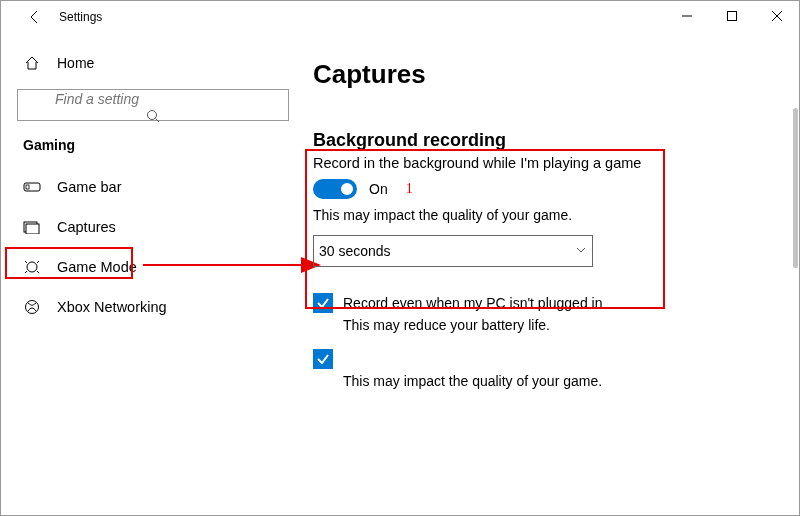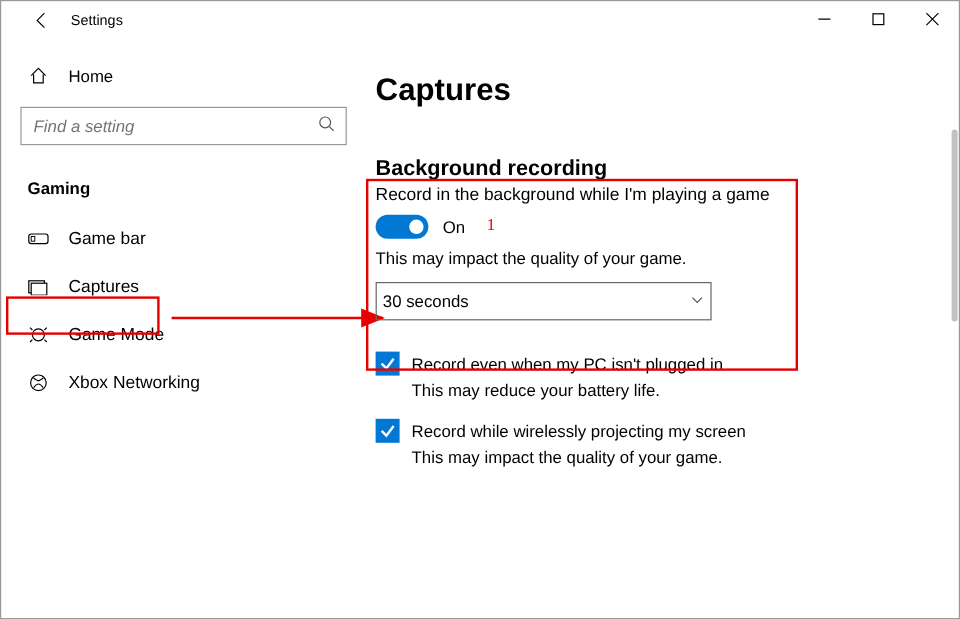--- a/index.html
+++ b/index.html
@@ -8,21 +8,21 @@
   .titlebar { height: 32px; display: flex; align-items: center; padding-left: 20px; }
   .back-btn { width: 28px; height: 28px; display:flex; align-items:center; justify-content:center; cursor:pointer; }
   .title-text { font-size: 12px; margin-left: 10px; color: #000; }
   .win-controls { position:absolute; top:0; right:0; display:flex; }
   .win-ctl { width: 45px; height: 30px; display:flex; align-items:center; justify-content:center; cursor:pointer; }
   .body { display:flex; height: calc(100% - 32px); }
   .sidebar { width: 300px; padding: 12px 0 0 16px; }
   .home-row { display:flex; align-items:center; height: 36px; cursor:pointer; gap:16px; padding-left:6px; }
   .home-row span.icon { display:inline-flex; width:18px; justify-content:center; }
   .home-label { font-size: 14px; color:#000; }
-  .search-box { margin: 8px 12px 28px 0; border: 1px solid #999; height: 32px; display:flex; align-items:center; padding: 0 8px; justify-content:space-between; }
+  .search-box { margin: 8px 12px 16px 0; border: 1px solid #999; height: 32px; display:flex; align-items:center; padding: 0 8px; justify-content:space-between;flex-direction:column; }
   .search-box input { border:none; outline:none; font-size:14px; font-style: italic; color:#666; width: 200px; background:transparent; }
   .section-head { font-weight:600; font-size:14px; margin: 10px 0 14px 6px; }
   .nav-item { display:flex; align-items:center; height: 40px; cursor:pointer; gap:16px; padding-left:6px; position:relative; }
   .nav-item .icon { width:18px; display:inline-flex; justify-content:center; }
   .nav-label { font-size:14.5px; color:#000; }
   .nav-item.selected { background: #e5f1fb00; }
   .sel-highlight { position:absolute; border: 2px solid #e60000; left:4px; top:246px; width:128px; height:32px; pointer-events:none; }
   .arrow-annot { position:absolute; left:140px; top:258px; pointer-events:none; }
   .content { flex:1; padding: 18px 10px 0 12px; position:relative; overflow:hidden; }
   .page-title { font-size: 26px; font-weight:600; margin: 8px 0 40px 0; }
@@ -188,20 +188,19 @@
         <span class="cb-label">Record even when my PC isn't plugged in</span>
       </div>
       <div class="hint" style="margin-left:30px; margin-top:4px;">This may reduce your battery life.</div>
 
       <div class="cb-row">
         <div class="cb">
           <svg width="14" height="14" viewBox="0 0 14 14">
               <path d="M2 7 L6 11 L12 3" stroke="#fff" stroke-width="2" fill="none"></path>
             </svg>
         </div>
-        <span class="cb-label">Record while wirelessly projecting my screen</span>
       </div>
       <div class="hint" style="margin-left:30px; margin-top:4px;">This may impact the quality of your game.</div>
 
       <div class="scrollbar"></div>
     </div>
   </div>
 </div>
 
 </body></html>

